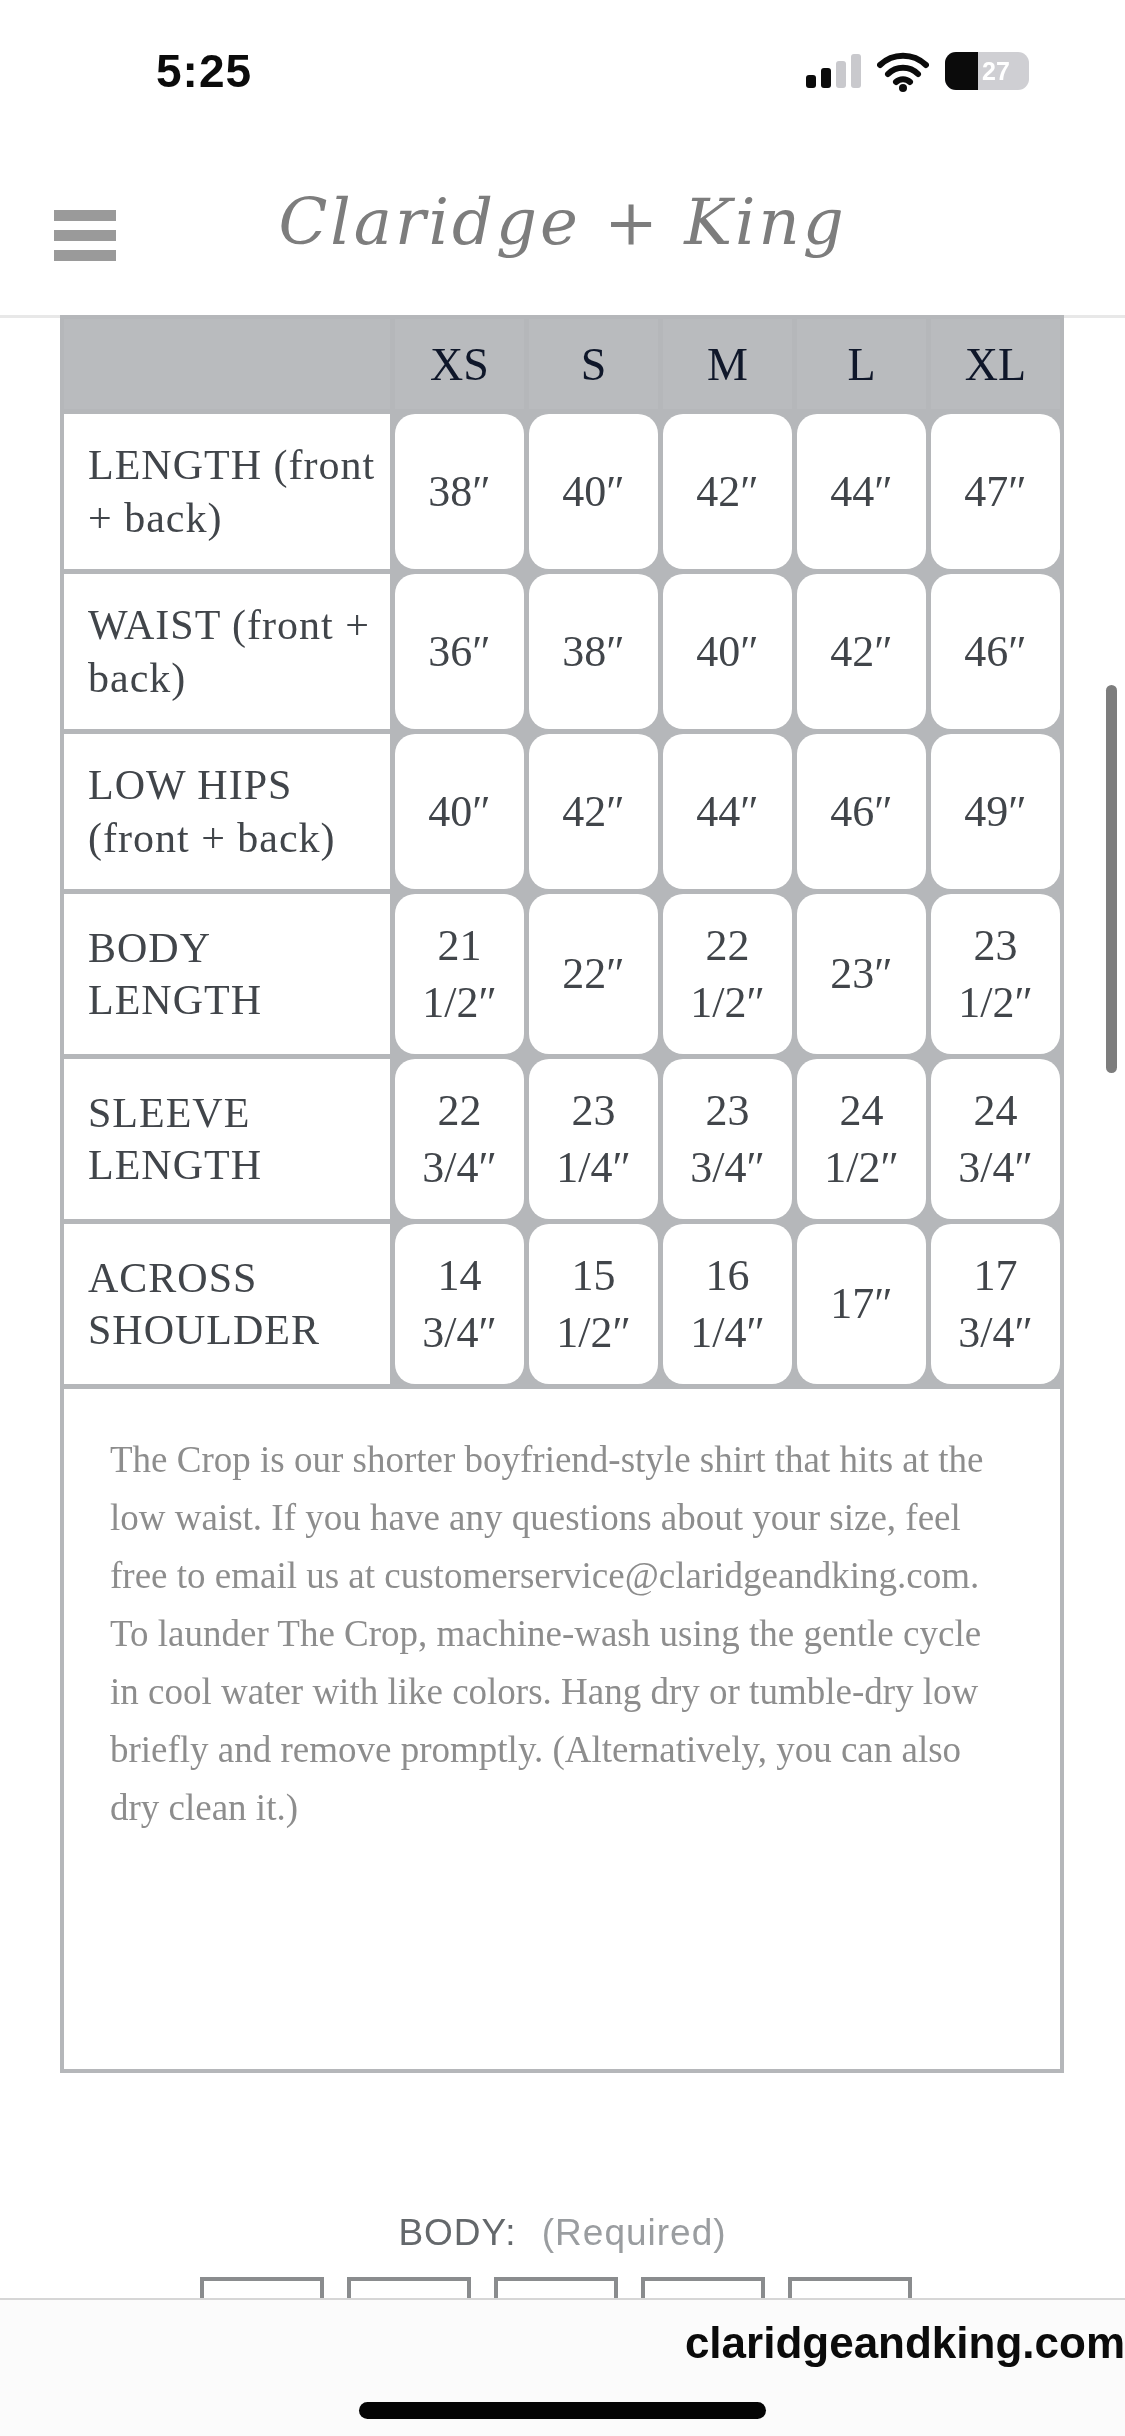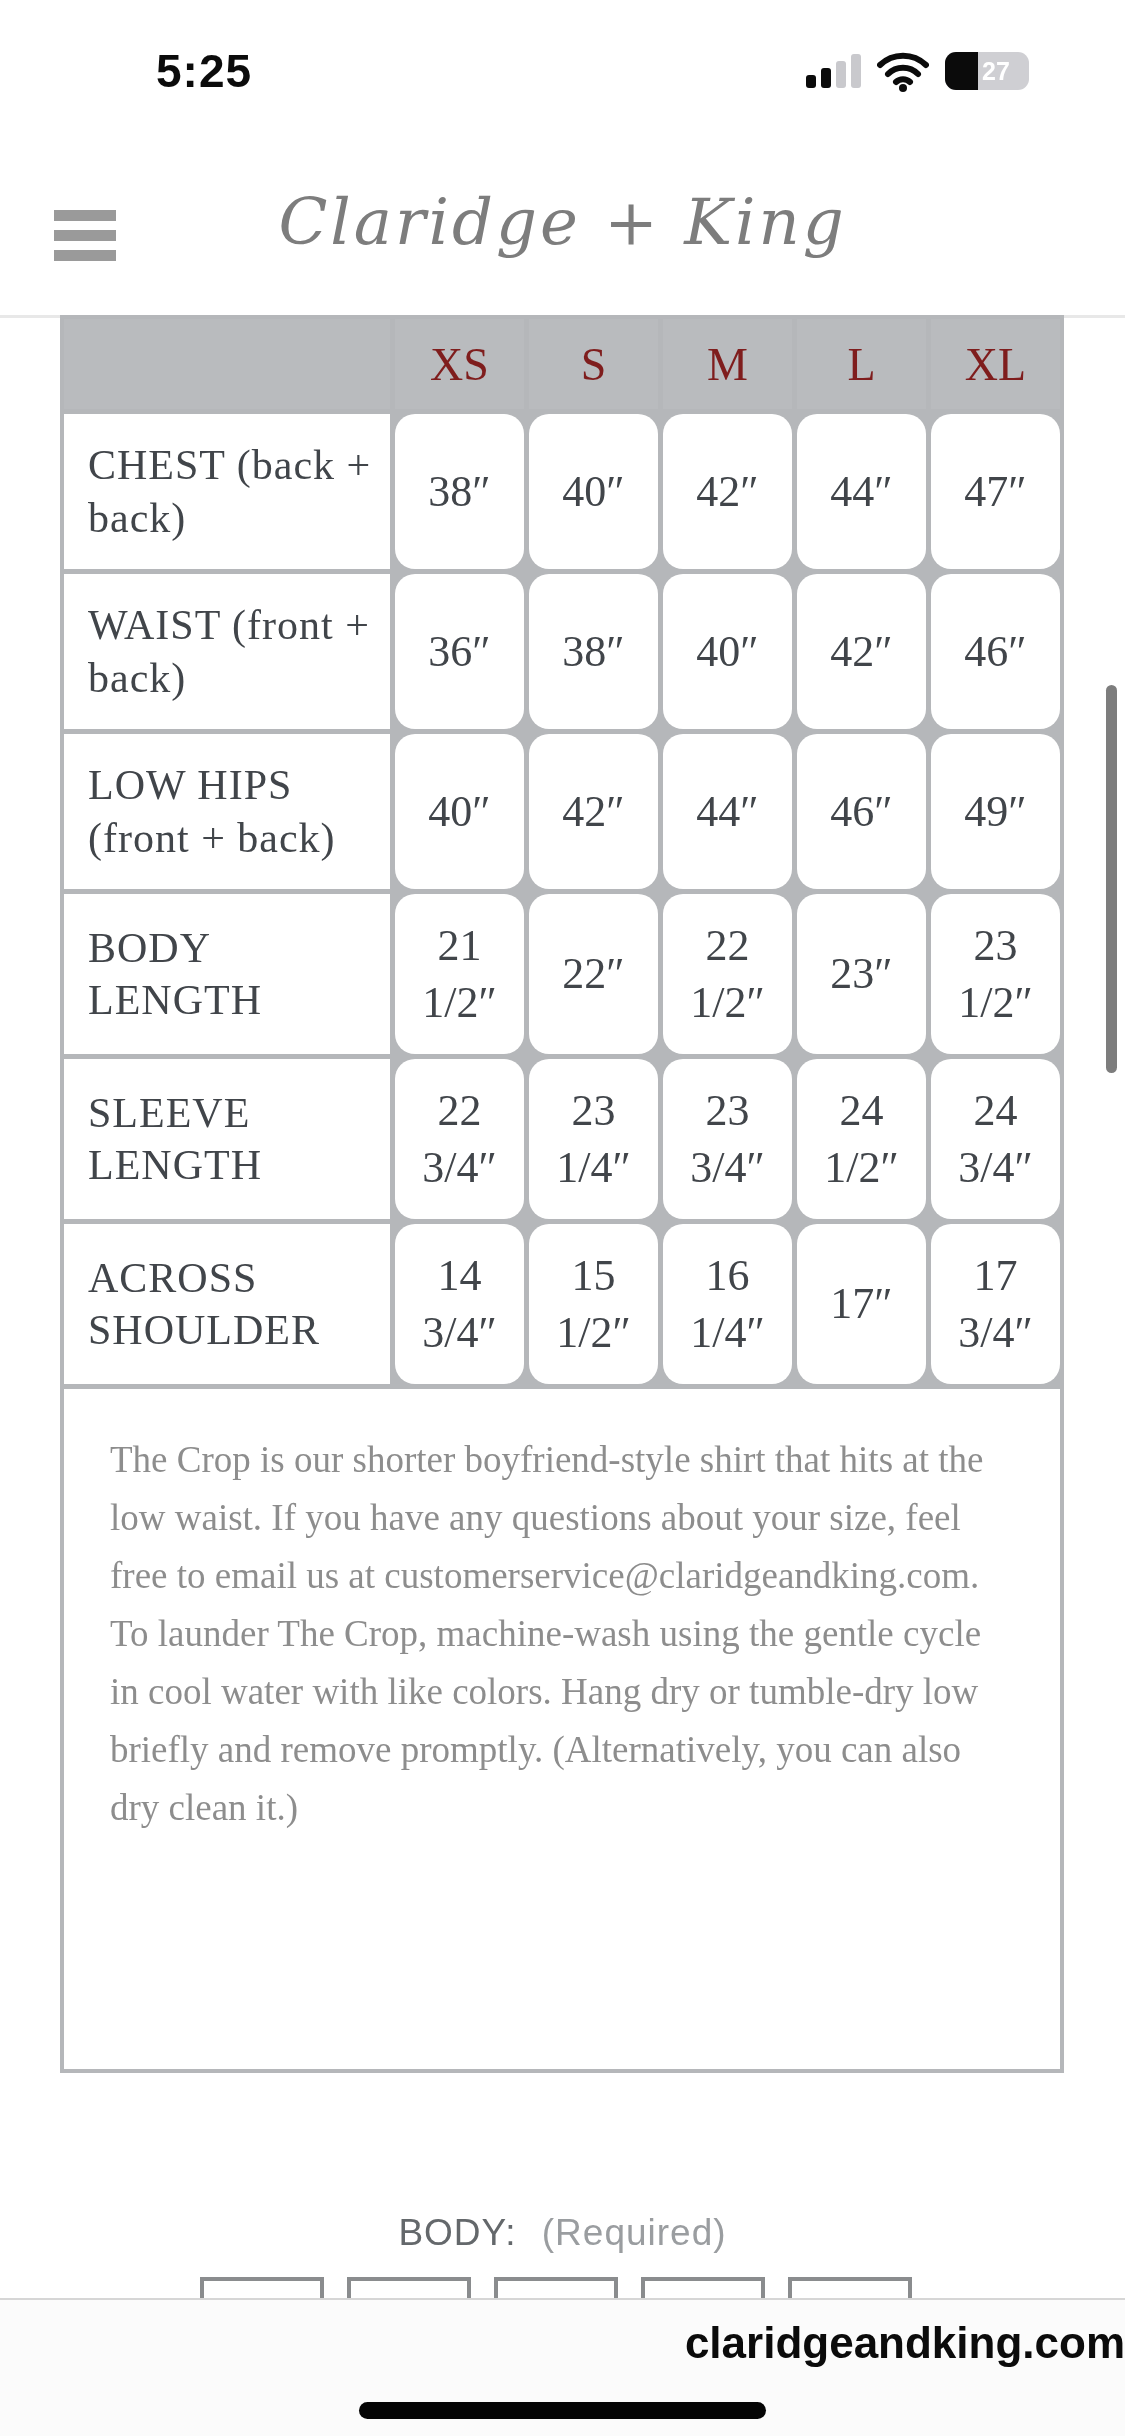--- a/index.html
+++ b/index.html
@@ -30,21 +30,21 @@
   .brand{position:absolute;left:0;top:55px;width:1125px;text-align:center;
     font-family:"DejaVu Serif",serif;font-style:italic;font-size:64px;color:#7d7d7d;letter-spacing:3px;}
   .header-divider{position:absolute;top:315px;left:0;width:1125px;height:3px;background:#e8e8e8;}
   
   .sheet{position:absolute;left:60px;top:315px;width:1004px;box-sizing:border-box;
     border:4px solid #b5b7ba;background:#ffffff;}
   .chart{display:grid;grid-template-columns:326px repeat(5,1fr);
     grid-template-rows:90px 155px 155px 155px 160px 160px 160px;
     gap:5px;background:#b5b7ba;font-family:"Liberation Serif",serif;color:#41454a;}
   .chart .hdr{background:#b9bbbe;display:flex;align-items:center;justify-content:center;
-    font-size:46px;color:#7f1d1d;}
+    font-size:46px;color:#0f172a;}
   .chart .lbl{background:#ffffff;display:flex;align-items:center;
     padding:10px 14px 10px 24px;font-size:42px;letter-spacing:1px;line-height:1.25;}
   .chart .val{background:#ffffff;display:flex;align-items:center;justify-content:center;
     text-align:center;font-size:44px;line-height:1.3;padding:6px;border-radius:20px;}
   .desc{border-top:5px solid #b5b7ba;background:#ffffff;height:685px;box-sizing:border-box;
     padding:42px 46px 0 46px;overflow:hidden;}
   .desc p{margin:0;font-family:"Liberation Serif",serif;font-size:37px;line-height:58px;color:#8d8d8d;}
   
   .size-row{position:absolute;top:2212px;left:0;width:1125px;text-align:center;
     font-size:37px;letter-spacing:1px;}
@@ -100,21 +100,21 @@
 <div class="header-divider"></div>
 
 <div class="sheet">
   <div class="chart" id="chart">
       <div class="hdr"></div>
       <div class="hdr">XS</div>
       <div class="hdr">S</div>
       <div class="hdr">M</div>
       <div class="hdr">L</div>
       <div class="hdr">XL</div>
-      <div class="lbl">CHEST (back + back)</div>
+      <div class="lbl">LENGTH (front + back)</div>
       <div class="val">38″</div>
       <div class="val">40″</div>
       <div class="val">42″</div>
       <div class="val">44″</div>
       <div class="val">47″</div>
       <div class="lbl">WAIST (front + back)</div>
       <div class="val">36″</div>
       <div class="val">38″</div>
       <div class="val">40″</div>
       <div class="val">42″</div>

